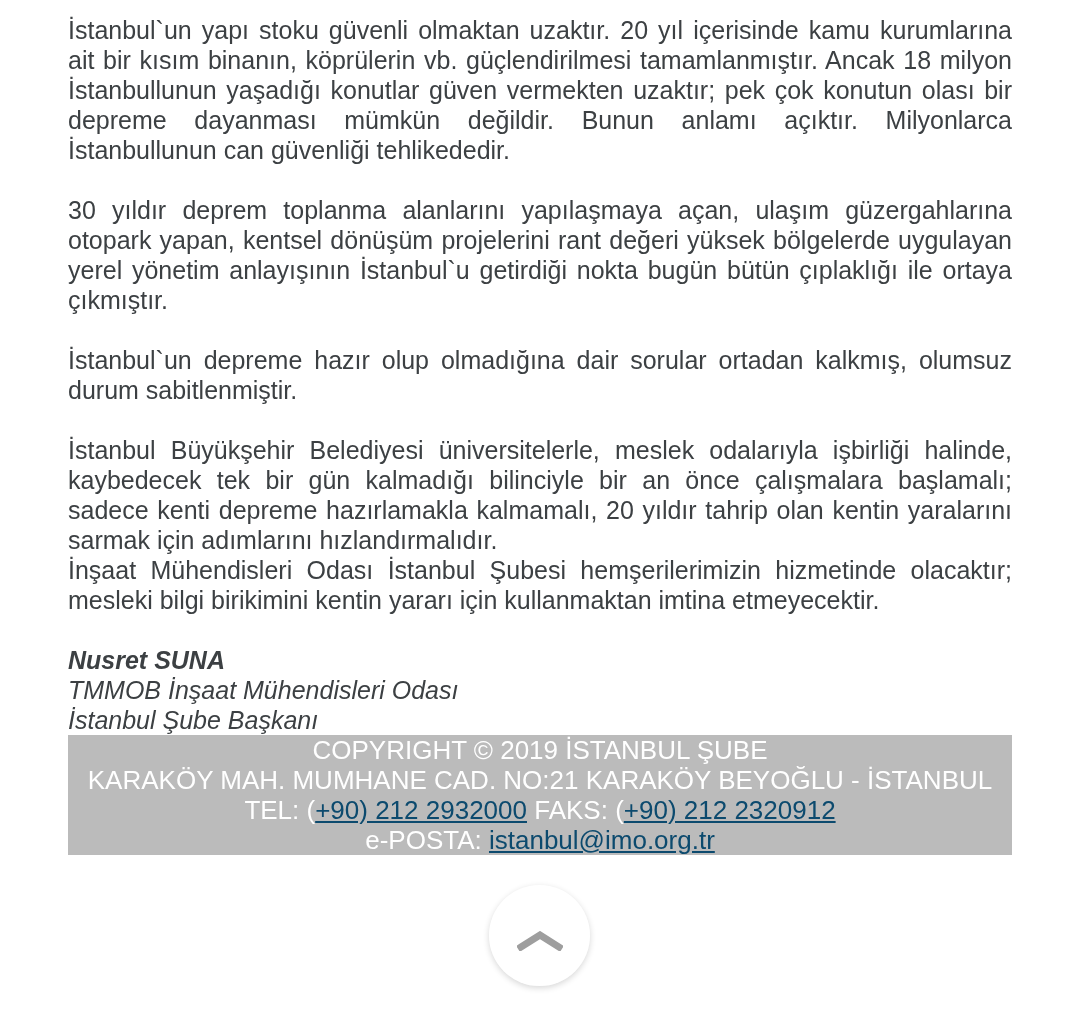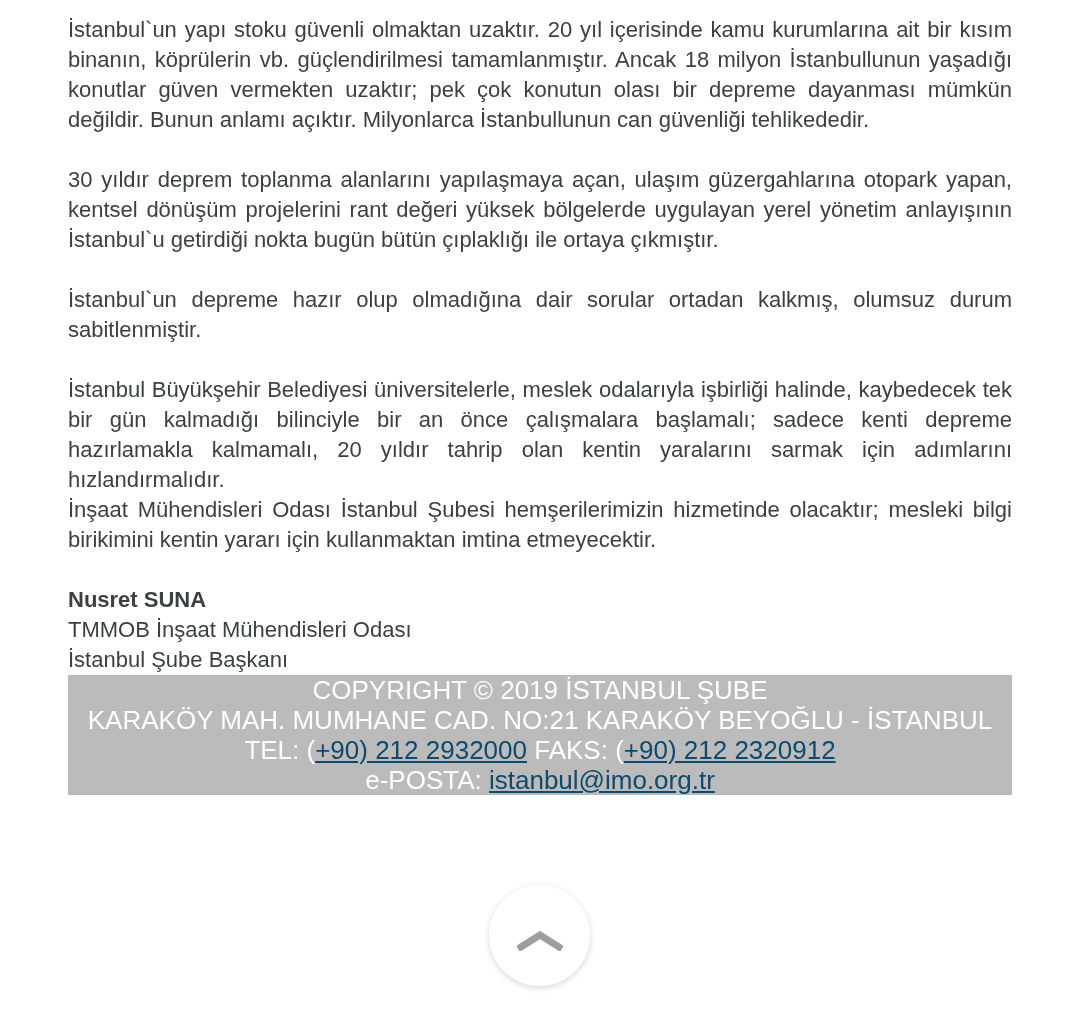--- a/index.html
+++ b/index.html
@@ -15,33 +15,34 @@
     overflow: hidden;
     font-family: "Liberation Sans", "DejaVu Sans", sans-serif;
     color: #3c4043;
   }
   .content {
     margin: 0 68px;
     width: 944px;
     padding-top: 15px;
   }
   .content p {
-    font-size: 22px;
+    font-size: 25px;
     line-height: 30px;
     text-align: justify;
     margin: 0 0 30px 0;
     color: #3c4043;
   }
   .content p.joined {
     margin-bottom: 0;
   }
   .signature {
     font-size: 22.3px;
     line-height: 30px;
     margin: 0;
+    font-style: italic;
   }
   .signature .sig-name {
     font-weight: bold;
     margin: 0;
     text-align: left;
   }
   .signature .sig-line {
     margin: 0;
     text-align: left;
   }

